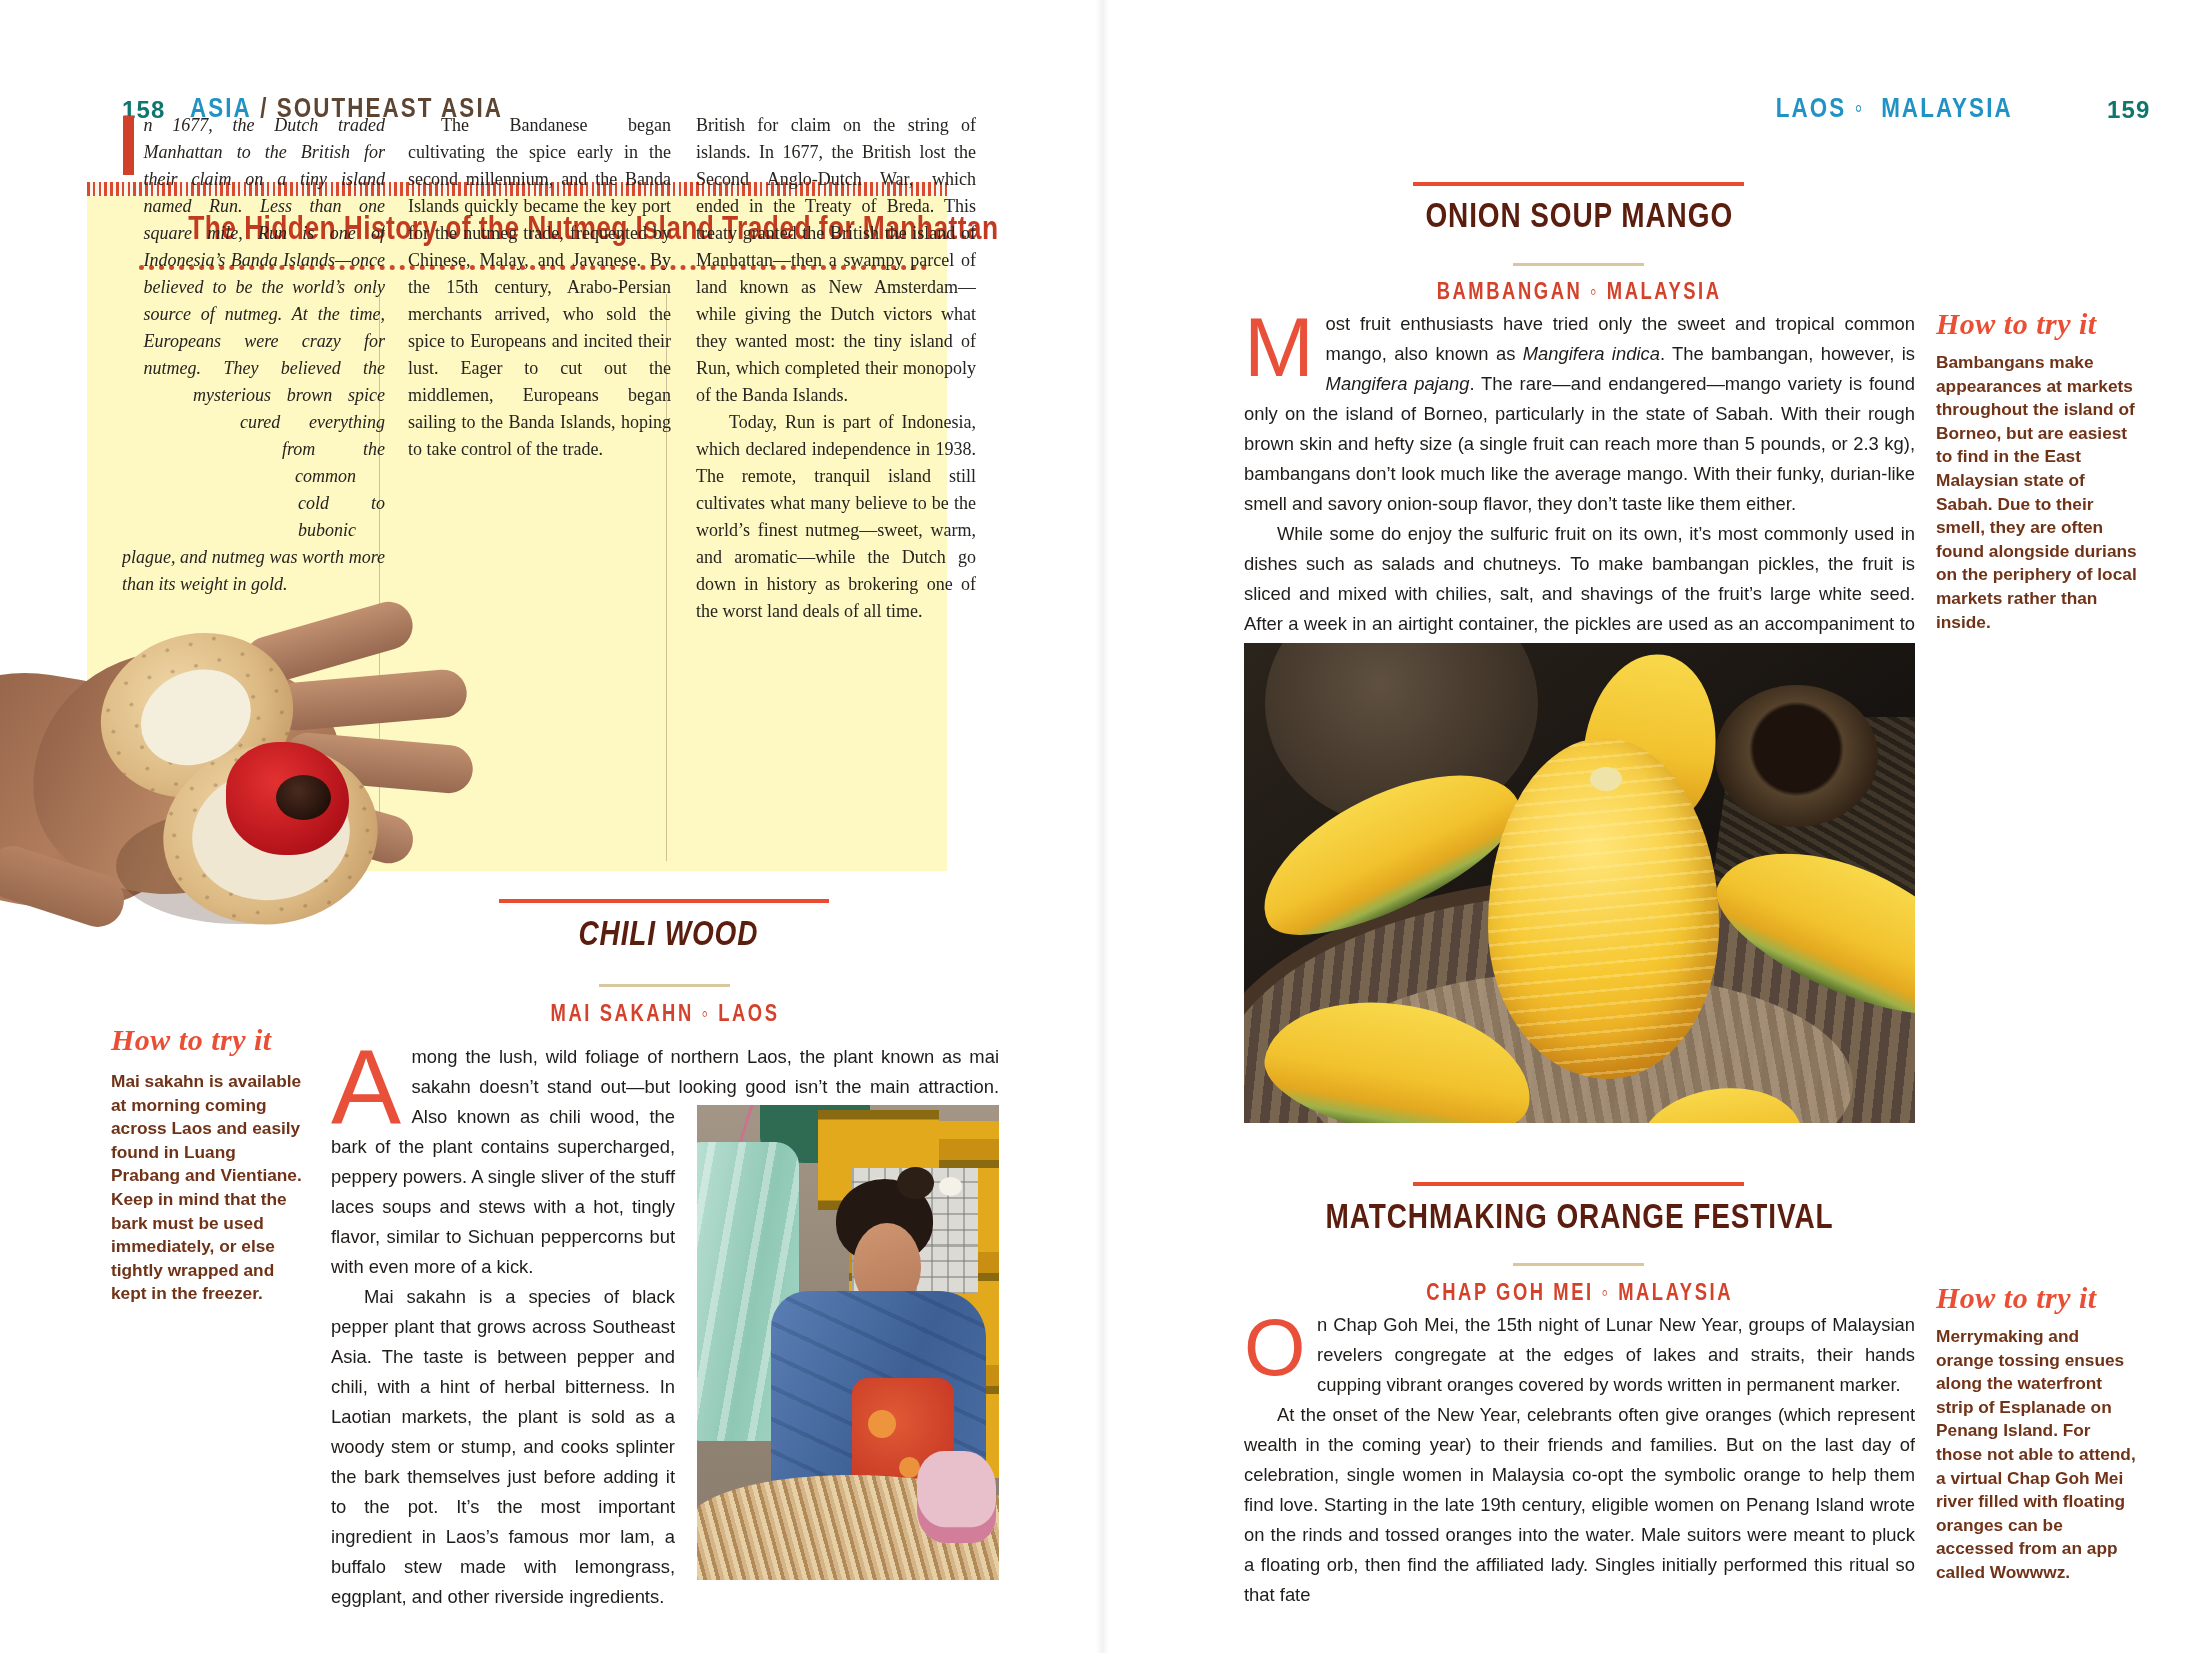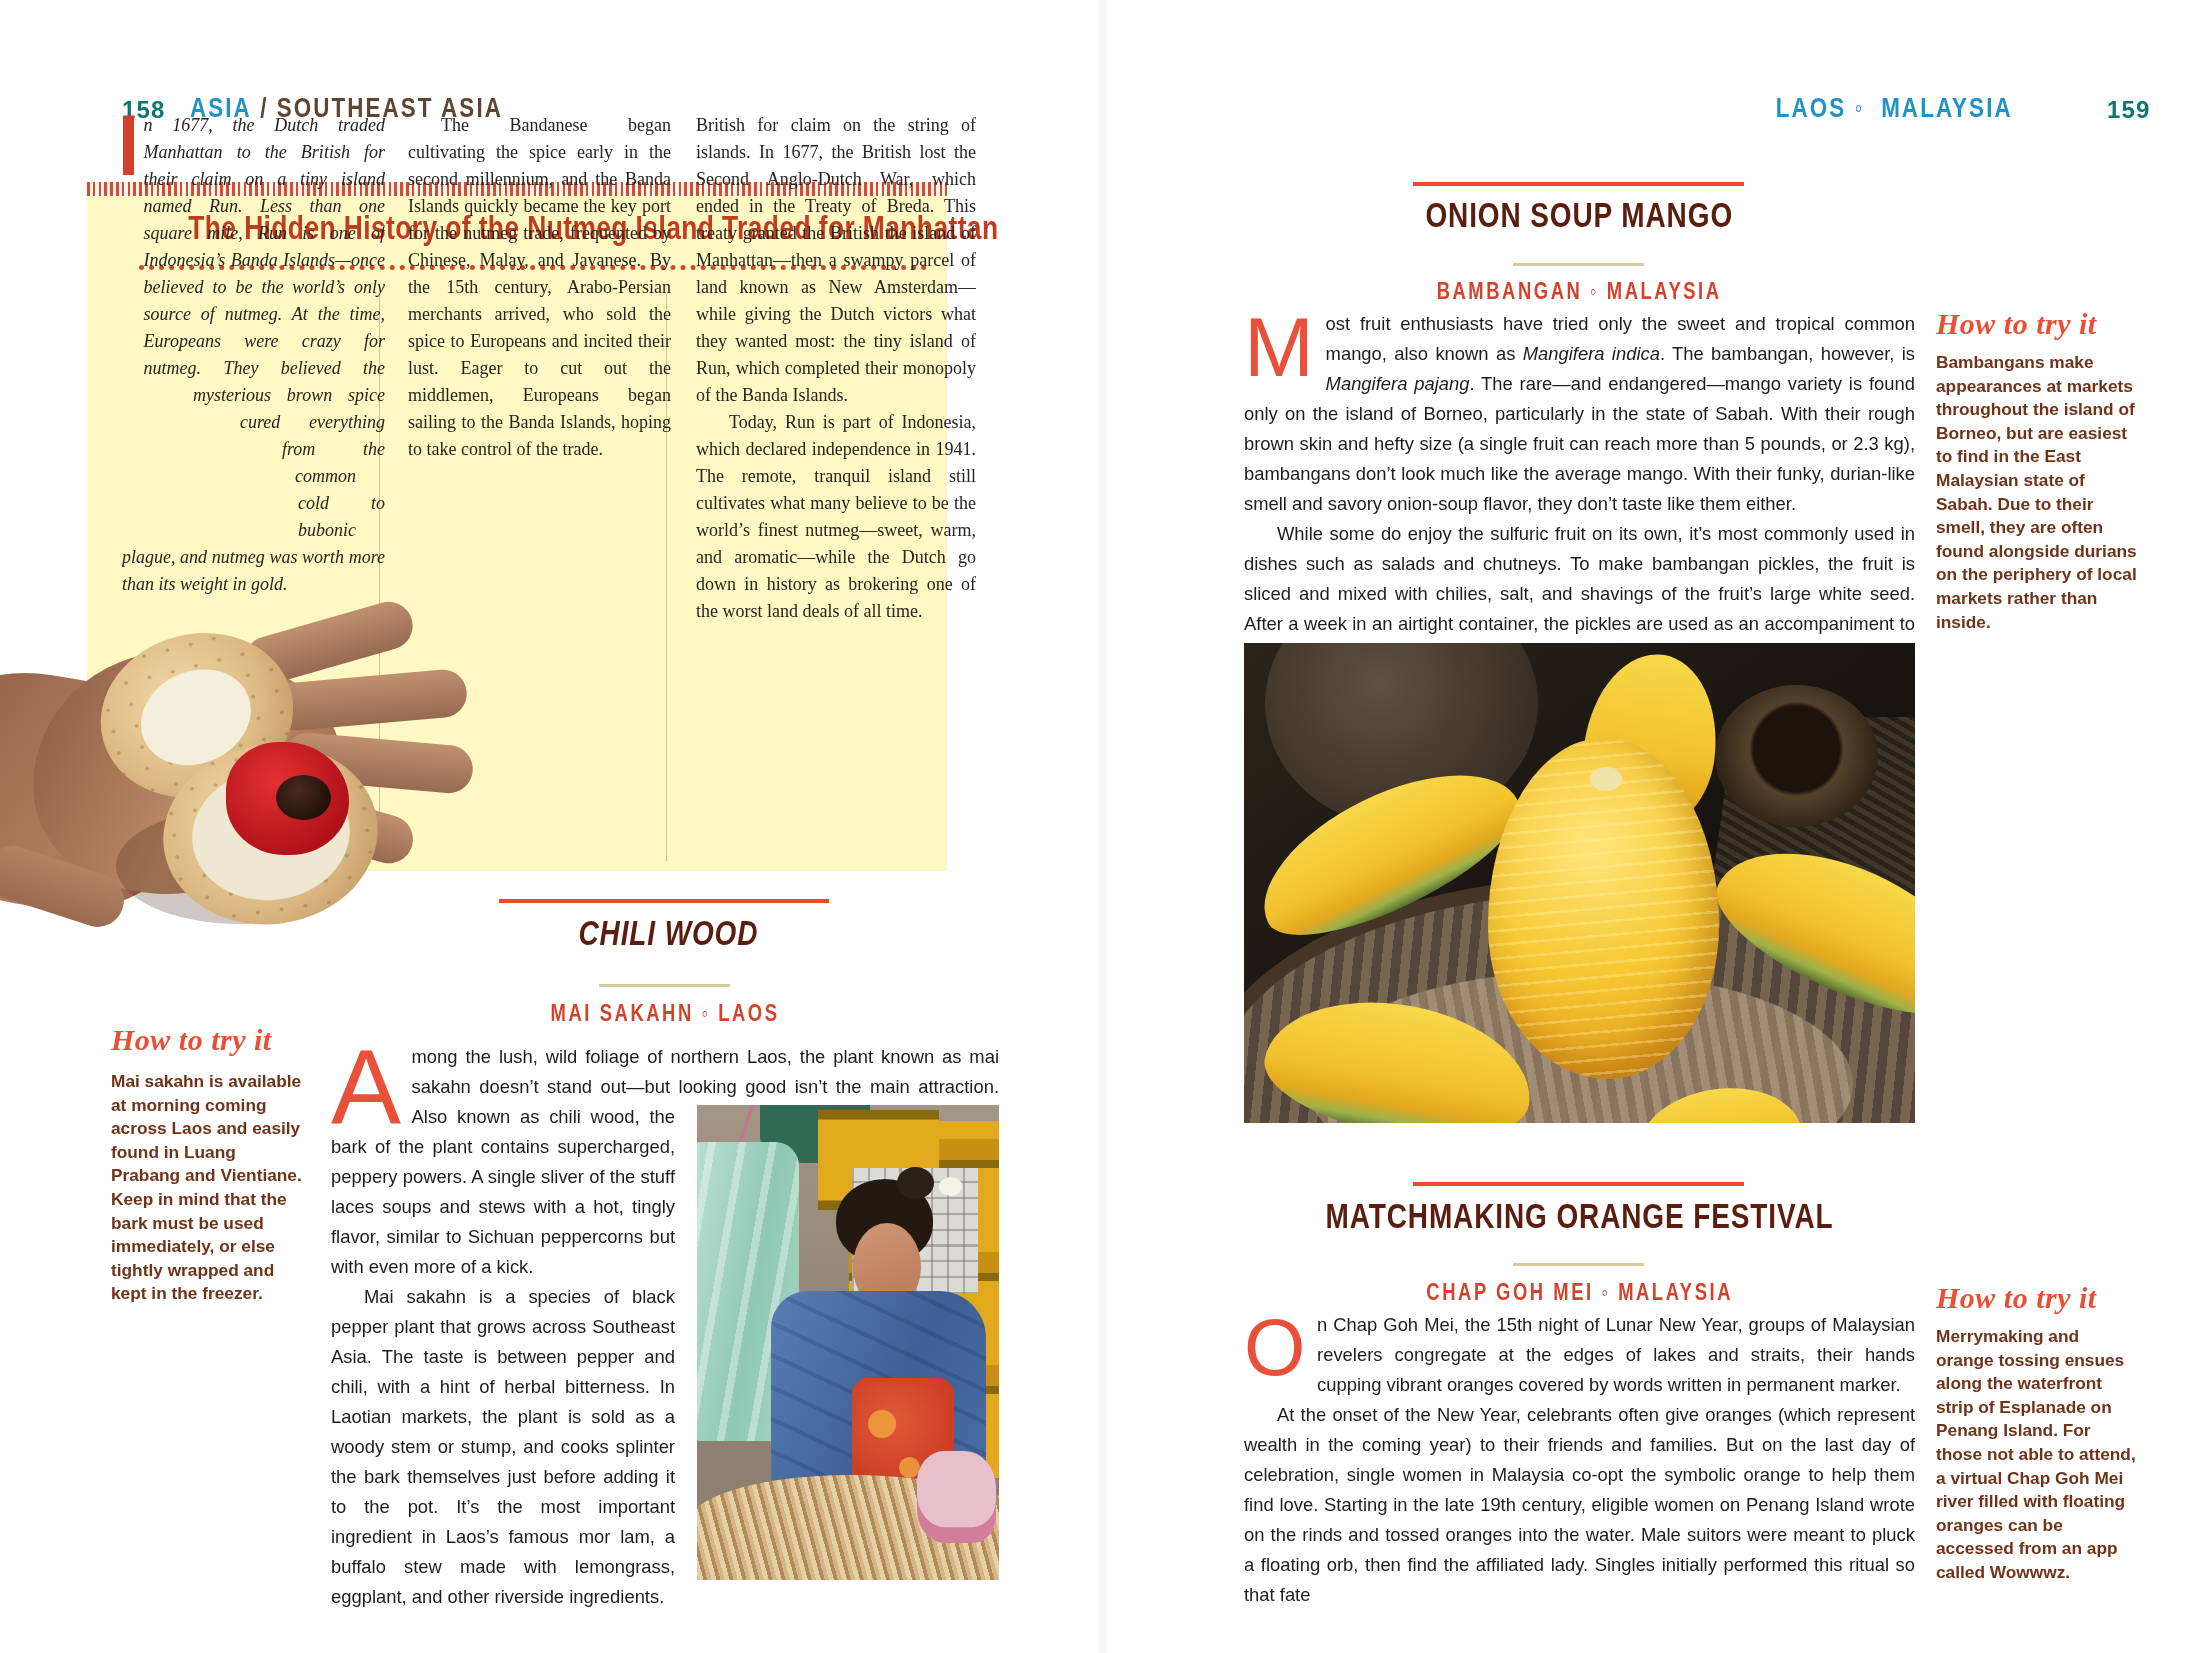--- a/index.html
+++ b/index.html
@@ -192,21 +192,21 @@
   <div class="step" style="width:160px;"></div>
   <div class="step" style="width:173px;"></div>
   <div class="step" style="width:176px;"></div>
   <span>n 1677, the Dutch traded Manhattan to the British for their claim on a tiny island named Run. Less than one square mile, Run is one of Indonesia’s Banda Islands—once believed to be the world’s only source of nutmeg. At the time, Europeans were crazy for nutmeg. They believed the mysterious brown spice cured everything from the common cold to bubonic plague, and nutmeg was worth more than its weight in gold.</span>
 </div>
 <div class="abs serif-body nut-col" style="left:408px;width:263px;z-index:2;">
   <p class="indent">The Bandanese began cultivating the spice early in the second millennium, and the Banda Islands quickly became the key port for the nutmeg trade, frequented by Chinese, Malay, and Javanese. By the 15th century, Arabo-Persian merchants arrived, who sold the spice to Europeans and incited their lust. Eager to cut out the middlemen, Europeans began sailing to the Banda Islands, hoping to take control of the trade.</p>
 </div>
 <div class="abs serif-body nut-col" style="left:696px;width:280px;z-index:2;">
   <p>British for claim on the string of islands. In 1677, the British lost the Second Anglo-Dutch War, which ended in the Treaty of Breda. This treaty granted the British the island of Manhattan—then a swampy parcel of land known as New Amsterdam—while giving the Dutch victors what they wanted most: the tiny island of Run, which completed their monopoly of the Banda Islands.</p>
-  <p class="indent">Today, Run is part of Indonesia, which declared independence in 1941. The remote, tranquil island still cultivates what many believe to be the world’s finest nutmeg—sweet, warm, and aromatic—while the Dutch go down in history as brokering one of the worst land deals of all time.</p>
+  <p class="indent">Today, Run is part of Indonesia, which declared independence in 1938. The remote, tranquil island still cultivates what many believe to be the world’s finest nutmeg—sweet, warm, and aromatic—while the Dutch go down in history as brokering one of the worst land deals of all time.</p>
 </div>
 
 <div class="abs rule-red" style="left:499px;top:899px;width:330px;"></div>
 <div class="abs" style="left:334px;top:913px;width:668px;text-align:center;font-style:italic;">
   <span class="cond sec-head sx">CHILI WOOD</span>
 </div>
 <div class="abs rule-tan" style="left:599px;top:984px;width:131px;"></div>
 <div class="abs" style="left:331px;top:1000px;width:668px;text-align:center;">
   <span class="cond sec-sub sx">MAI SAKAHN ◦ LAOS</span>
 </div>

